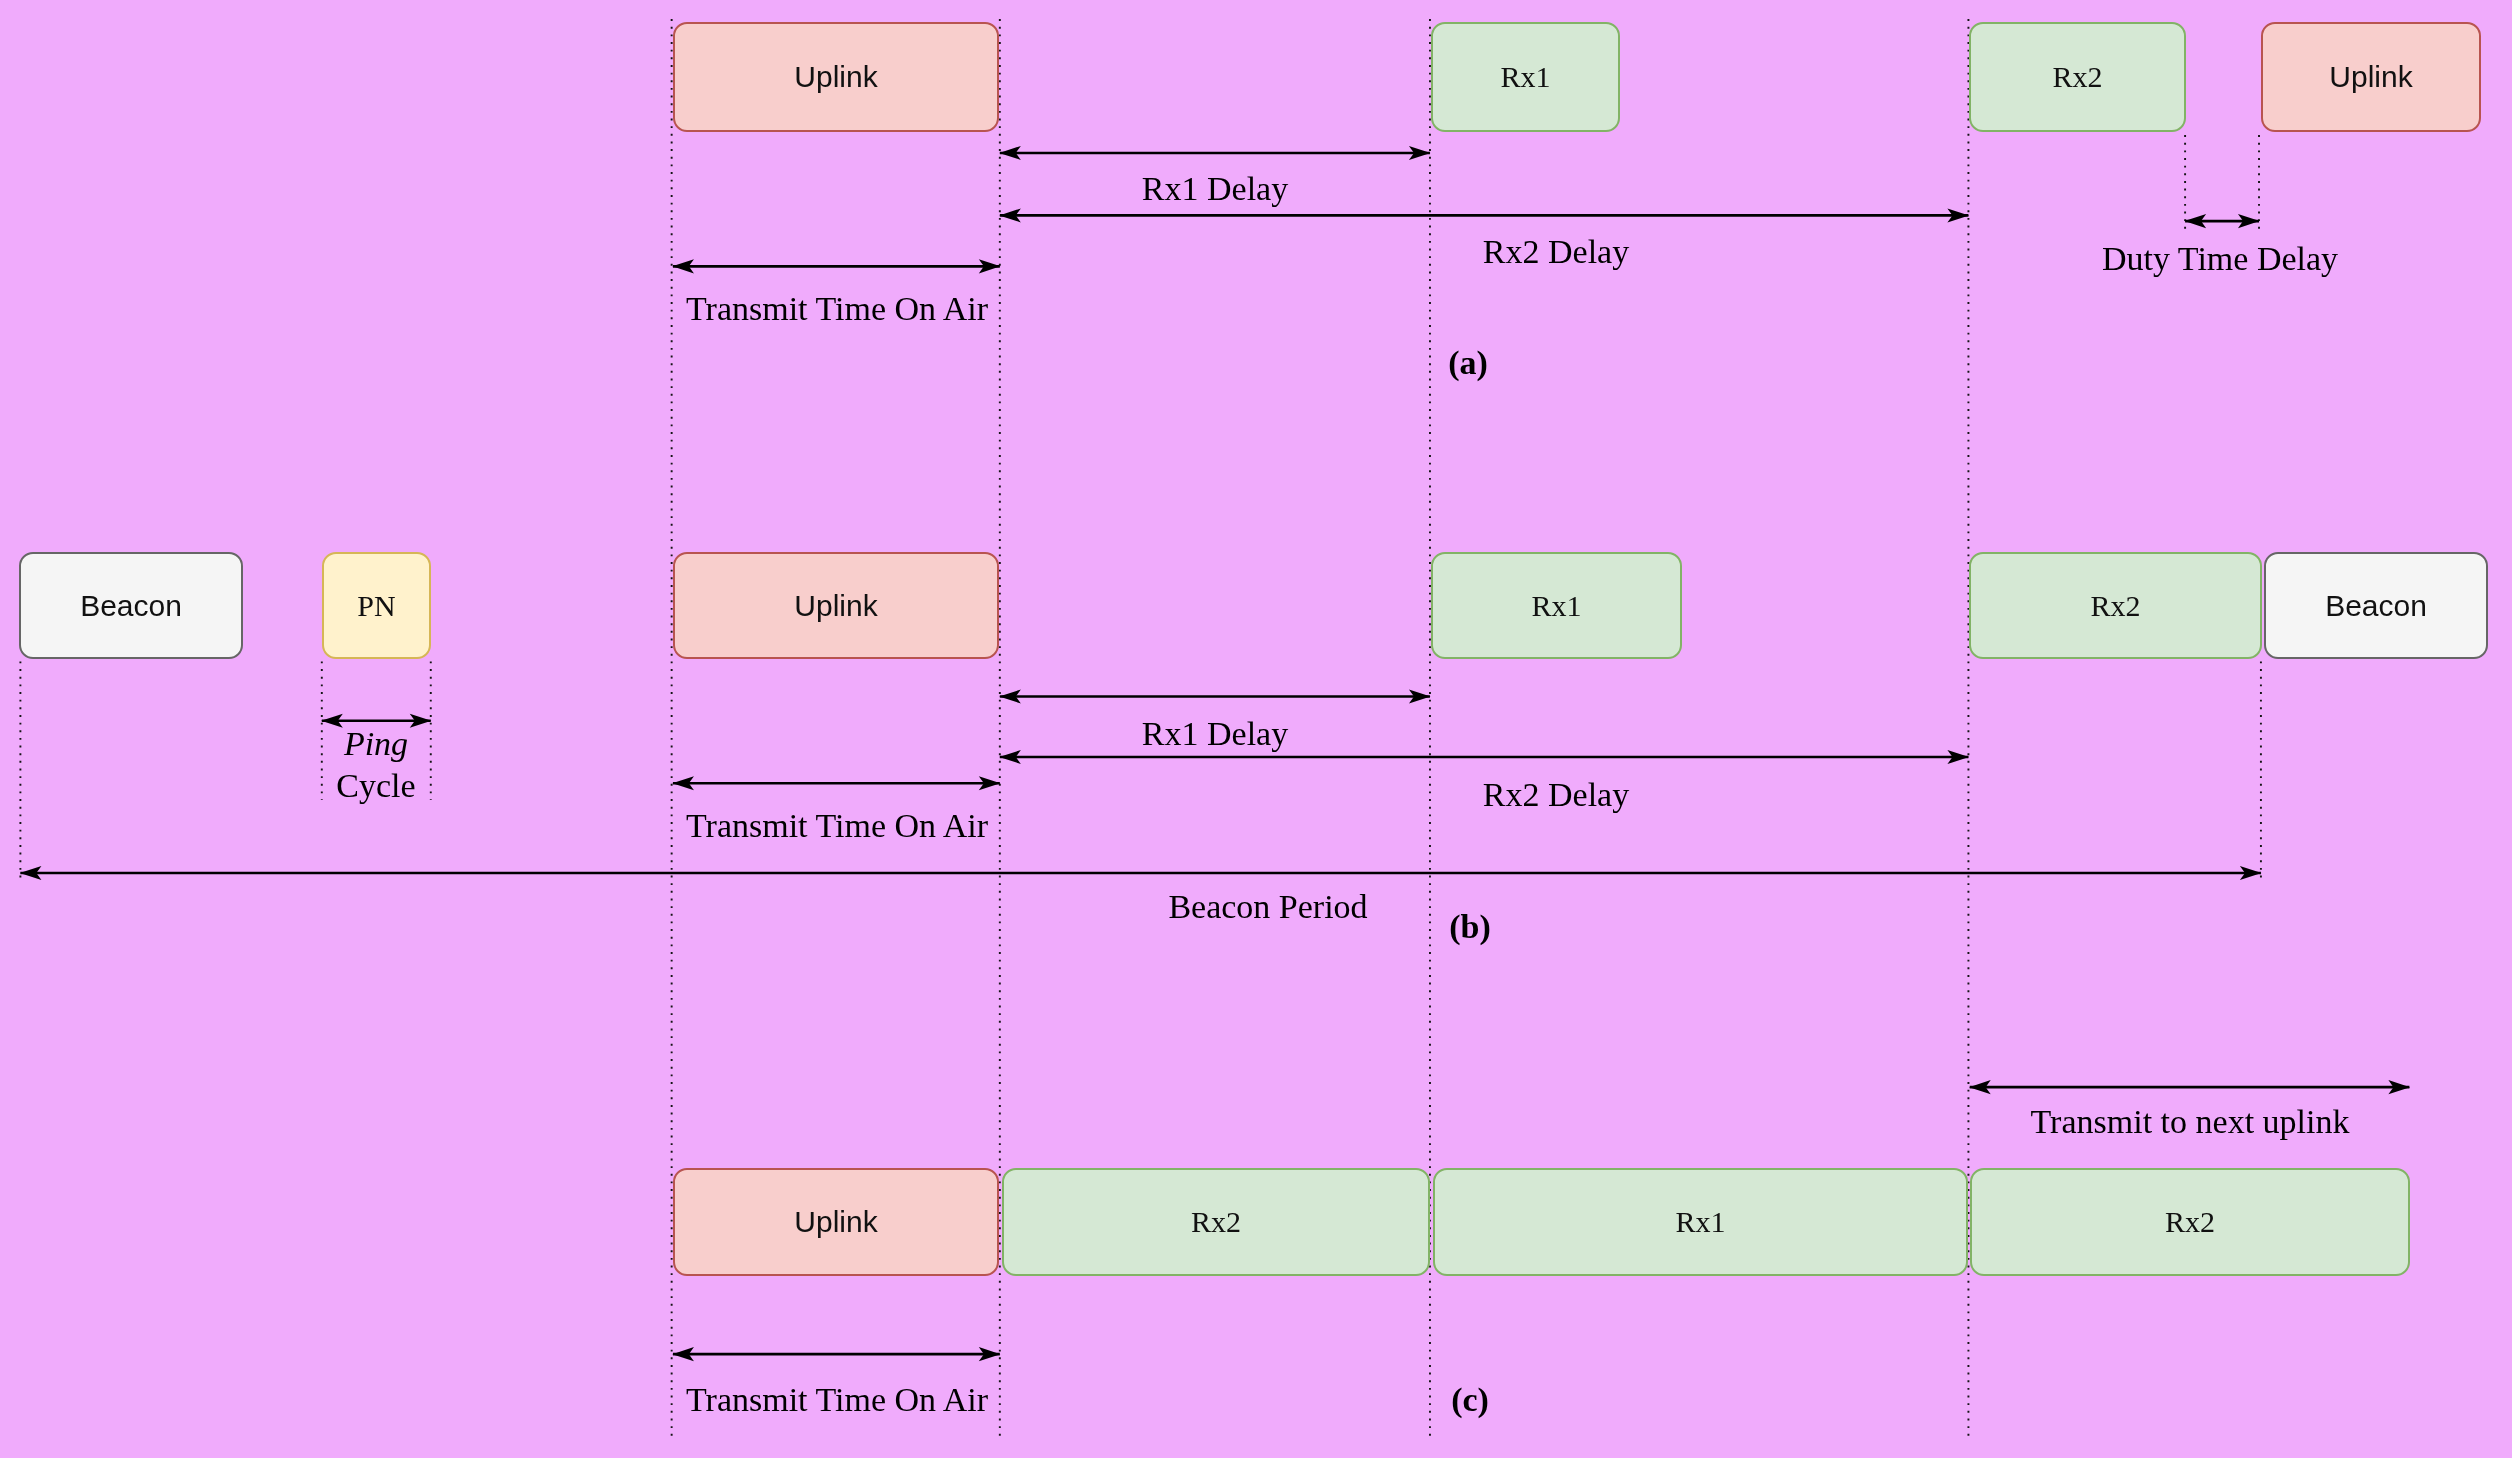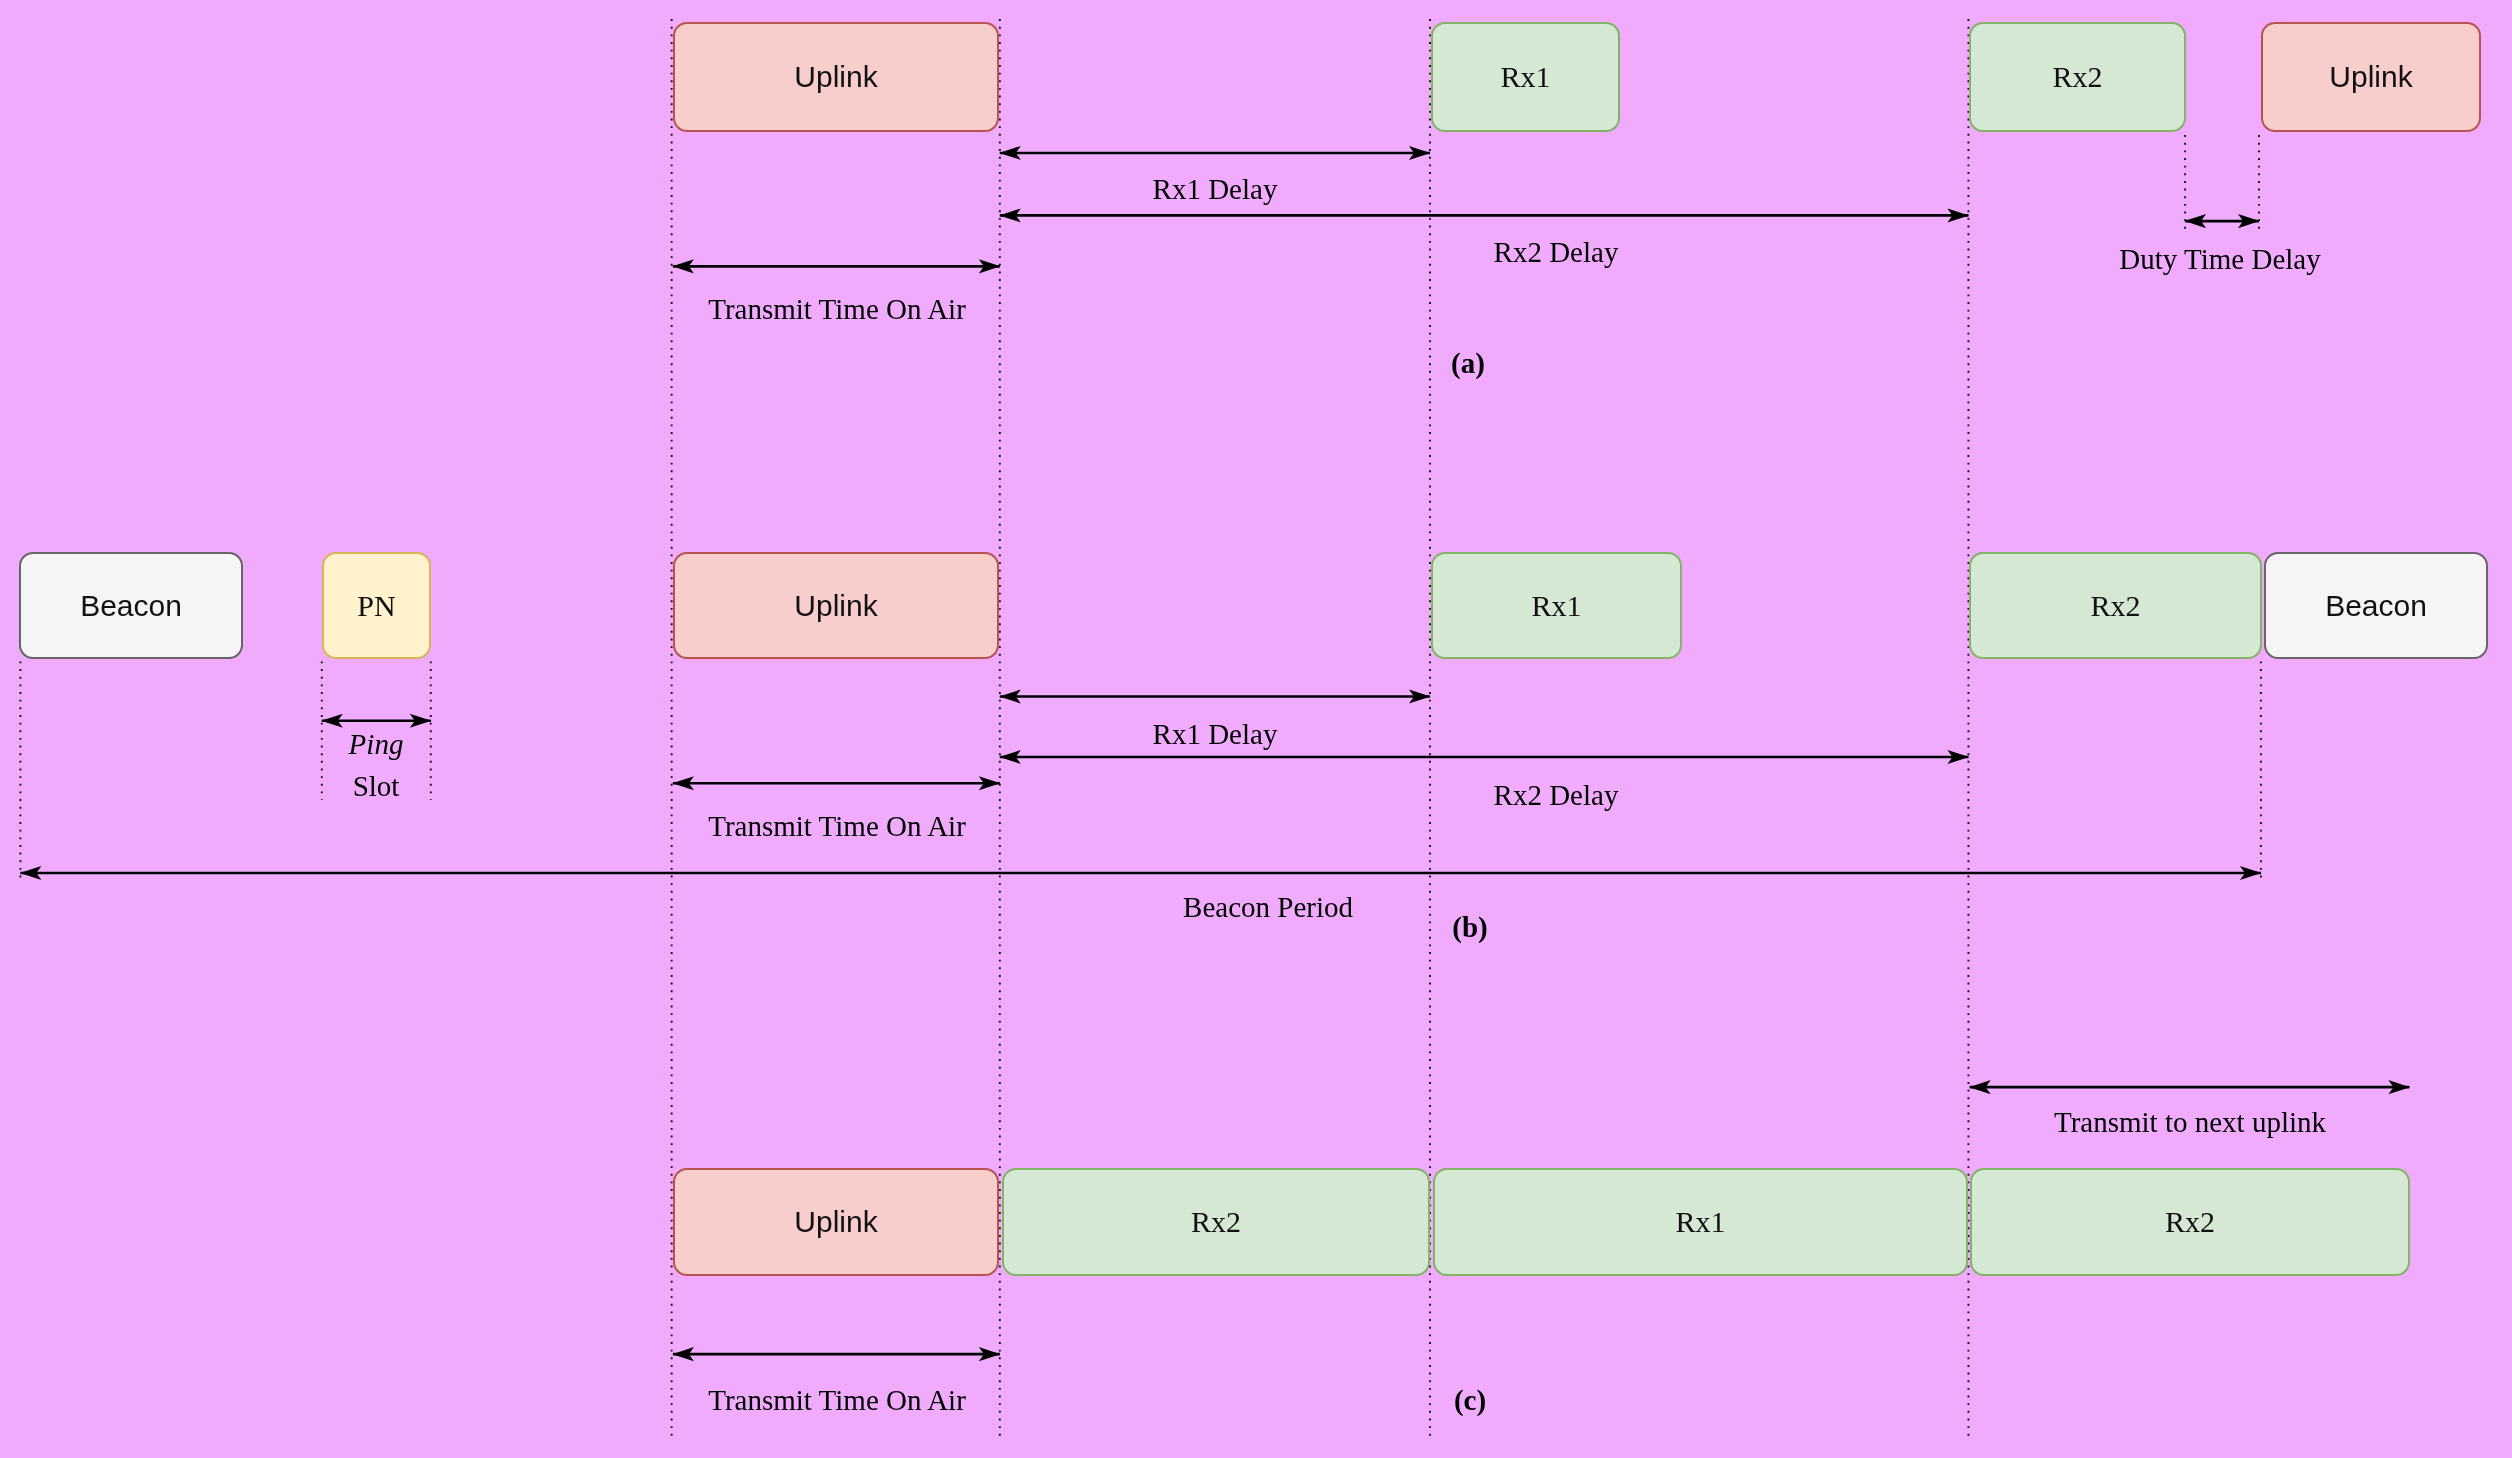--- a/index.html
+++ b/index.html
@@ -45,21 +45,21 @@
     font-size: 30px;
     color: #111111;
     line-height: 1;
   }
   .box.font-sans { font-family: "Liberation Sans", sans-serif; }
   .box.font-serif { font-family: "Liberation Serif", serif; text-align: center; }
   .lbl {
     position: absolute;
     transform: translate(-50%, -50%);
     white-space: nowrap;
-    font-size: 29px;
+    font-size: 34px;
     color: #000000;
     font-family: "Liberation Serif", serif;
     line-height: 1;
   }
   .lbl.bold { font-weight: bold; }
 </style>
 </head>
 <body>
 
 <div id="canvas">
@@ -139,21 +139,21 @@
         <span>Rx2</span>
       </div>
     </div>
   <div id="labels-layer">
       <div class="lbl" style="left: 1215px; top: 189px;">Rx1 Delay</div>
       <div class="lbl" style="left: 1556px; top: 252px;">Rx2 Delay</div>
       <div class="lbl" style="left: 2220px; top: 259px;">Duty Time Delay</div>
       <div class="lbl" style="left: 837px; top: 309px;">Transmit Time On Air</div>
       <div class="lbl bold" style="left: 1468px; top: 363px;">(a)</div>
       <div class="lbl" style="left: 376px; top: 744px; font-style: italic;">Ping</div>
-      <div class="lbl" style="left: 376px; top: 786px;">Slot</div>
+      <div class="lbl" style="left: 376px; top: 786px;">Cycle</div>
       <div class="lbl" style="left: 1215px; top: 734px;">Rx1 Delay</div>
       <div class="lbl" style="left: 1556px; top: 795px;">Rx2 Delay</div>
       <div class="lbl" style="left: 837px; top: 826px;">Transmit Time On Air</div>
       <div class="lbl" style="left: 1268px; top: 907px;">Beacon Period</div>
       <div class="lbl bold" style="left: 1470px; top: 927px;">(b)</div>
       <div class="lbl" style="left: 2190px; top: 1122px;">Transmit to next uplink</div>
       <div class="lbl" style="left: 837px; top: 1400px;">Transmit Time On Air</div>
       <div class="lbl bold" style="left: 1470px; top: 1400px;">(c)</div>
     </div>
 </div>

